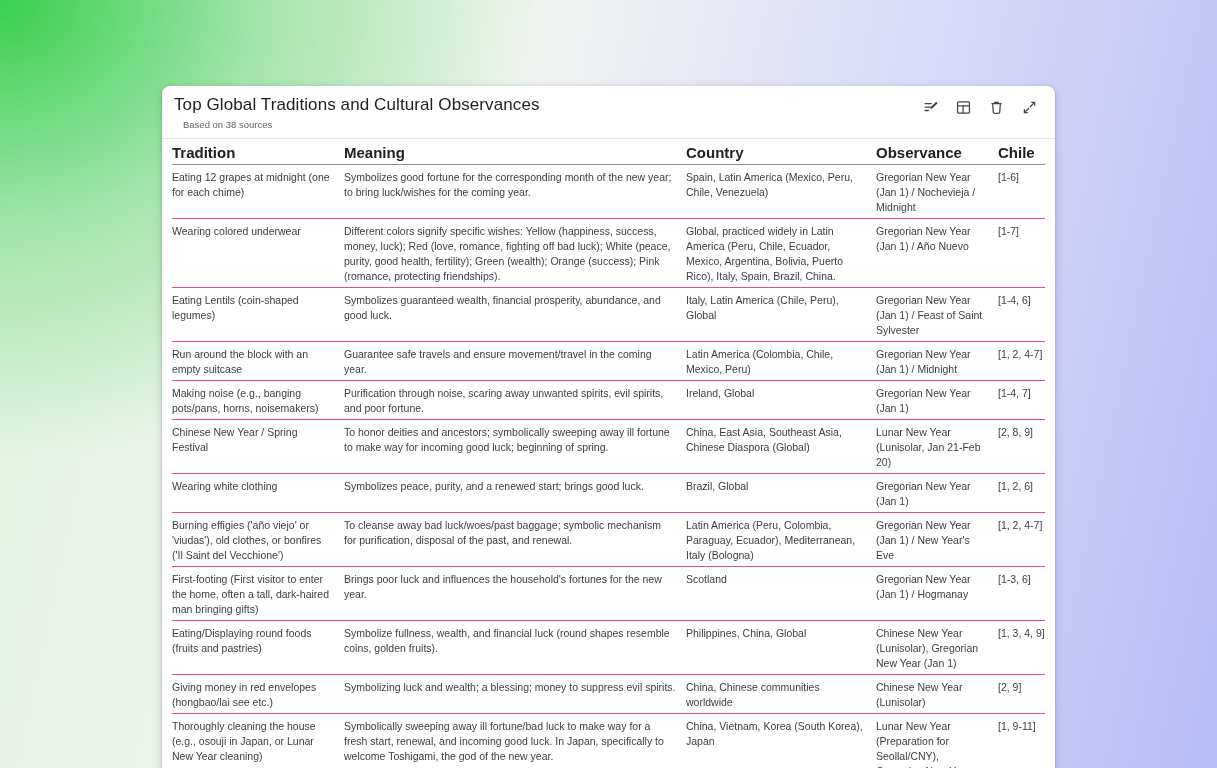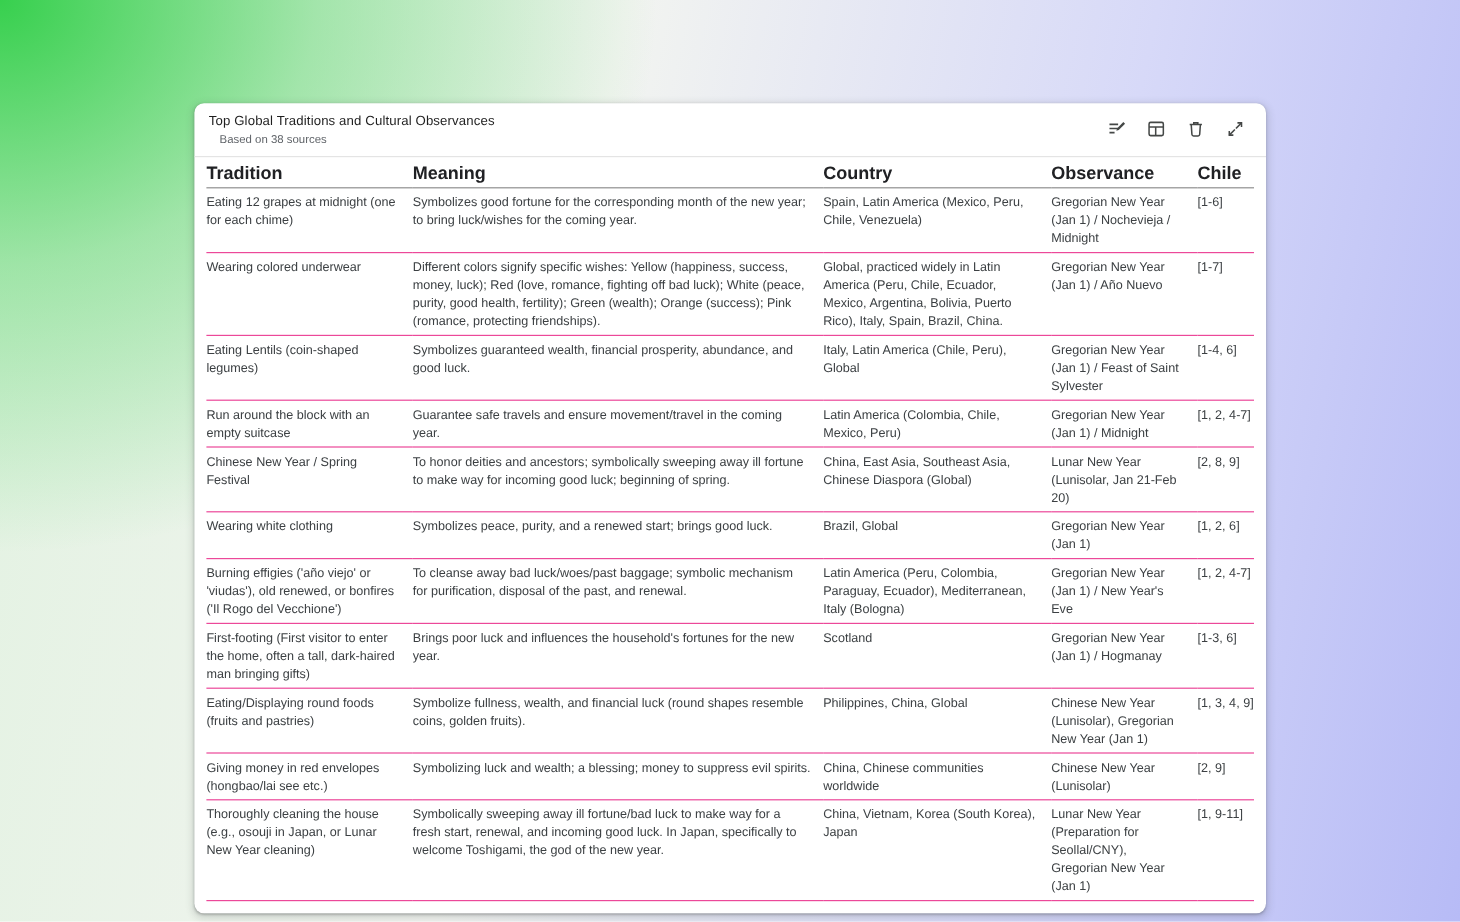--- a/index.html
+++ b/index.html
@@ -22,21 +22,21 @@
     overflow: hidden;
   }
   .card-header {
     display: flex;
     justify-content: space-between;
     align-items: flex-start;
     padding: 9px 14px 8px 12px;
     border-bottom: 1px solid #e4e4e4;
   }
   .title {
-    font-size: 11px;
+    font-size: 17px;
     color: #1f1f1f;
     font-weight: 400;
     letter-spacing: .1px;
     text-align: right;
   }
   .subtitle {
     font-size: 9.5px;
     color: #5f6368;
     margin: 4px 0 0 9px;
   }
@@ -181,35 +181,42 @@
             <td>[1-4, 6]</td>
           </tr>
           <tr>
             <td>Run around the block with an empty suitcase</td>
             <td>Guarantee safe travels and ensure movement/travel in the coming year.</td>
             <td>Latin America (Colombia, Chile, Mexico, Peru)</td>
             <td>Gregorian New Year (Jan 1) / Midnight</td>
             <td>[1, 2, 4-7]</td>
           </tr>
           <tr>
+            <td>Making noise (e.g., banging pots/pans, horns, noisemakers)</td>
+            <td>Purification through noise, scaring away unwanted spirits, evil spirits, and poor fortune.</td>
+            <td>Ireland, Global</td>
+            <td>Gregorian New Year (Jan 1)</td>
+            <td>[1-4, 7]</td>
+          </tr>
+          <tr>
             <td>Chinese New Year / Spring Festival</td>
             <td>To honor deities and ancestors; symbolically sweeping away ill fortune to make way for incoming good luck; beginning of spring.</td>
             <td>China, East Asia, Southeast Asia, Chinese Diaspora (Global)</td>
             <td>Lunar New Year (Lunisolar, Jan 21-Feb 20)</td>
             <td>[2, 8, 9]</td>
           </tr>
           <tr>
             <td>Wearing white clothing</td>
             <td>Symbolizes peace, purity, and a renewed start; brings good luck.</td>
             <td>Brazil, Global</td>
             <td>Gregorian New Year (Jan 1)</td>
             <td>[1, 2, 6]</td>
           </tr>
           <tr>
-            <td>Burning effigies ('año viejo' or 'viudas'), old renewed, or bonfires ('Il Rogo del Vecchione')</td>
+            <td>Burning effigies ('año viejo' or 'viudas'), old clothes, or bonfires ('Il Saint del Vecchione')</td>
             <td>To cleanse away bad luck/woes/past baggage; symbolic mechanism for purification, disposal of the past, and renewal.</td>
             <td>Latin America (Peru, Colombia, Paraguay, Ecuador), Mediterranean, Italy (Bologna)</td>
             <td>Gregorian New Year (Jan 1) / New Year's Eve</td>
             <td>[1, 2, 4-7]</td>
           </tr>
           <tr>
             <td>First-footing (First visitor to enter the home, often a tall, dark-haired man bringing gifts)</td>
             <td>Brings poor luck and influences the household's fortunes for the new year.</td>
             <td>Scotland</td>
             <td>Gregorian New Year (Jan 1) / Hogmanay</td>

